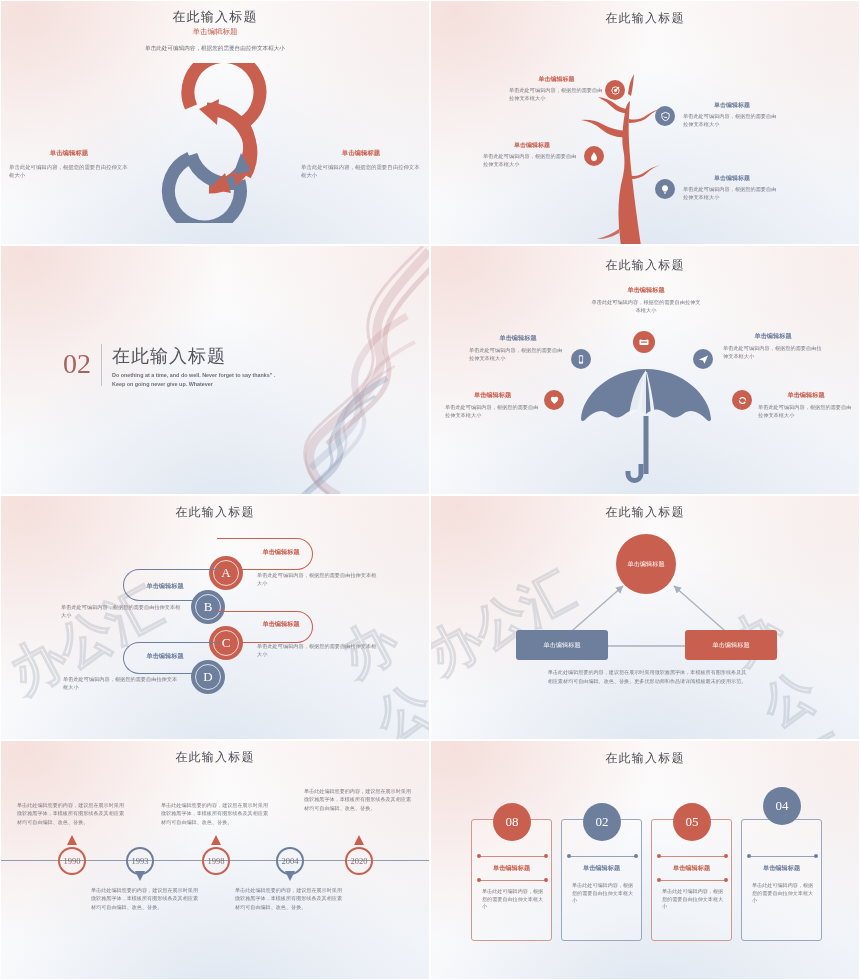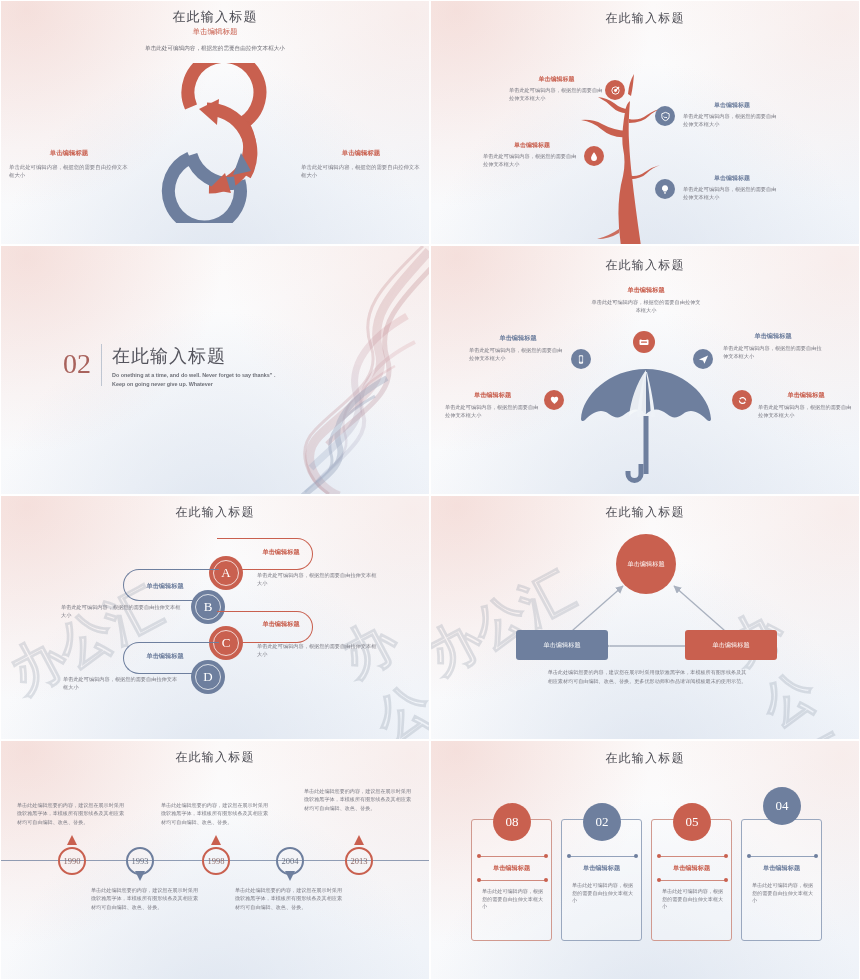--- a/index.html
+++ b/index.html
@@ -387,21 +387,21 @@
     </div>
     <div class="tip" style="left:284px;top:130px;border-left:5px solid transparent;border-right:5px solid transparent;border-top:10px solid #6e7f9e"></div>
     <div style="position:absolute;left:234px;top:145px;width:108px">
       <div class="body-txt" style="font-size:5.1px;line-height:1.65">单击此处编辑您要的内容，建议您在展示时采用微软雅黑字体，本模板所有图形线条及其相应素材均可自由编辑、改色、替换。</div>
     </div>
 
     <div style="position:absolute;left:303px;top:46px;width:108px">
       <div class="body-txt" style="font-size:5.1px;line-height:1.65">单击此处编辑您要的内容，建议您在展示时采用微软雅黑字体，本模板所有图形线条及其相应素材均可自由编辑、改色、替换。</div>
     </div>
     <div class="yr r" style="left:344px;top:106px;width:28px;height:28px;font-size:8.5px">
-      <span>2013</span>
+      <span>2020</span>
     </div>
     <div class="tip" style="left:353px;top:94px;border-left:5px solid transparent;border-right:5px solid transparent;border-bottom:10px solid #c9604f"></div>
   </div>
 
   <div class="slide">
     <div class="title" style="top:9px;font-size:12px">在此输入标题</div>
 
     <div class="card" style="left:40px;top:78px;width:81px;height:122px;border:1.1px solid #d19a90">
       <div class="dotline dl-r" style="left:7px;top:36px;width:67px"></div>
       <div class="ht" style="position:absolute;left:0;right:0;top:44px;text-align:center;font-size:6.2px">单击编辑标题</div>

